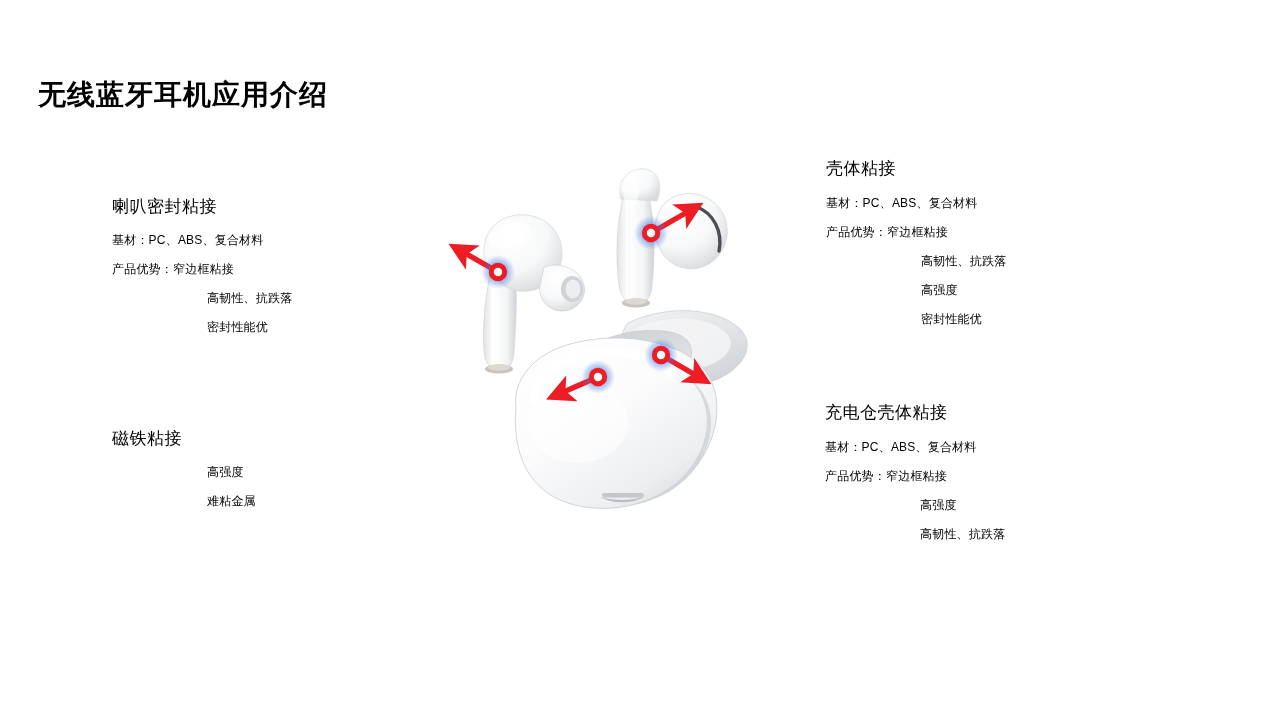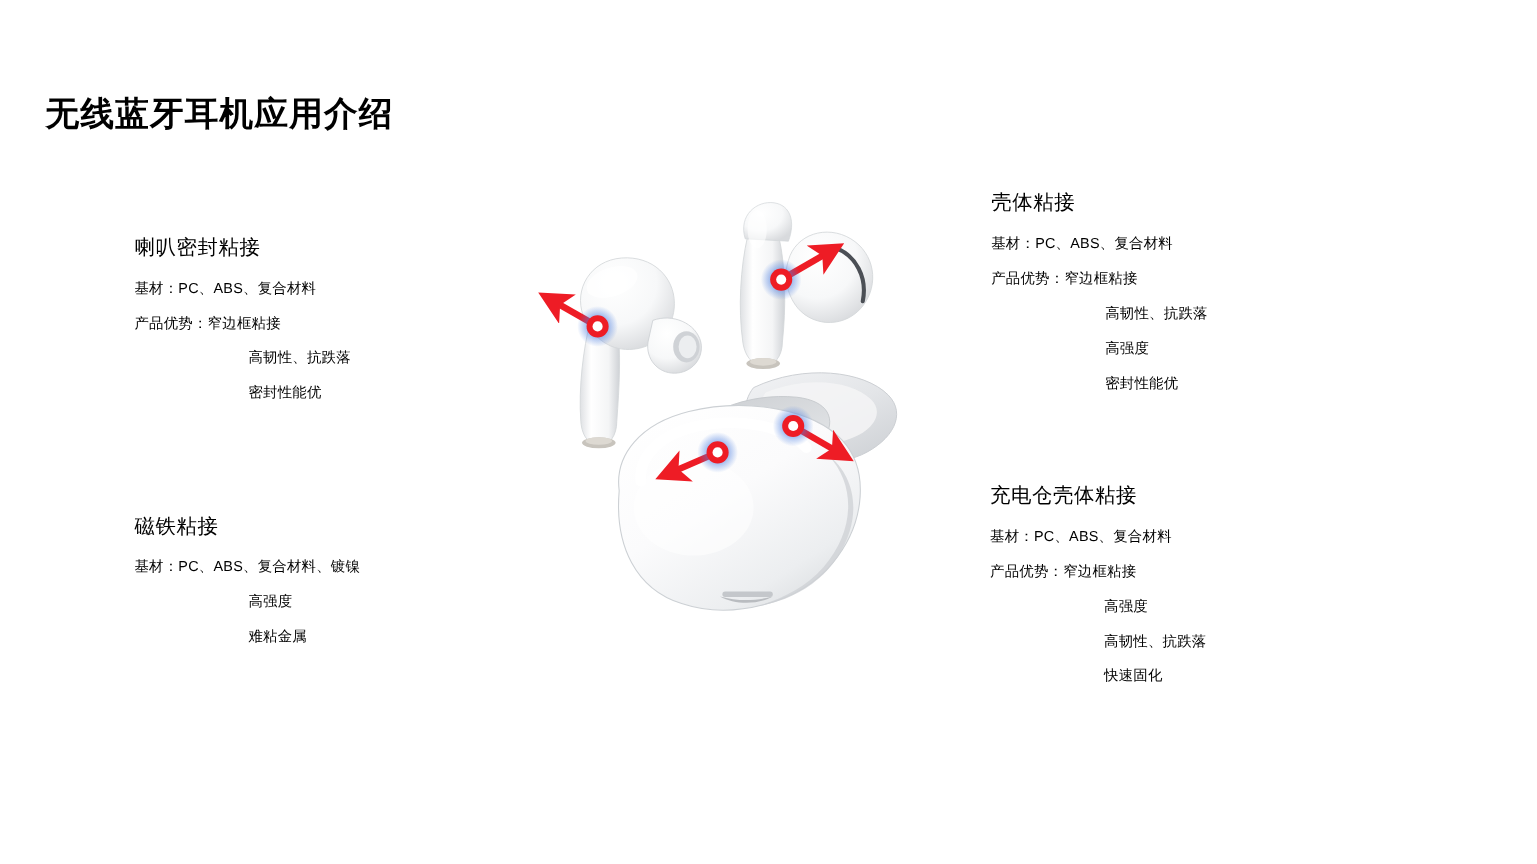--- a/index.html
+++ b/index.html
@@ -235,38 +235,36 @@
   <div class="callout" id="callout-speaker">
     <div class="callout-heading">喇叭密封粘接</div>
     <div class="callout-line"><span class="label">基材：</span><span>PC、ABS、复合材料</span></div>
     <div class="callout-line"><span class="label">产品优势：</span><span>窄边框粘接</span></div>
     <div class="callout-line indented">高韧性、抗跌落</div>
     <div class="callout-line indented">密封性能优</div>
   </div>
 
   <div class="callout" id="callout-magnet">
     <div class="callout-heading">磁铁粘接</div>
-    <div class="callout-line"><span class="label">基材：</span><span>PC、ABS、复合材料、镀镍</span></div>
     <div class="callout-line indented">高强度</div>
     <div class="callout-line indented">难粘金属</div>
   </div>
 
   <div class="callout" id="callout-shell">
     <div class="callout-heading">壳体粘接</div>
     <div class="callout-line"><span class="label">基材：</span><span>PC、ABS、复合材料</span></div>
     <div class="callout-line"><span class="label">产品优势：</span><span>窄边框粘接</span></div>
     <div class="callout-line indented">高韧性、抗跌落</div>
     <div class="callout-line indented">高强度</div>
     <div class="callout-line indented">密封性能优</div>
   </div>
 
   <div class="callout" id="callout-case">
     <div class="callout-heading">充电仓壳体粘接</div>
     <div class="callout-line"><span class="label">基材：</span><span>PC、ABS、复合材料</span></div>
     <div class="callout-line"><span class="label">产品优势：</span><span>窄边框粘接</span></div>
     <div class="callout-line indented">高强度</div>
     <div class="callout-line indented">高韧性、抗跌落</div>
-    <div class="callout-line indented">快速固化</div>
   </div>
 
   <div id="footer-mark">- -</div>
 
 </div>
 
 </body></html>

